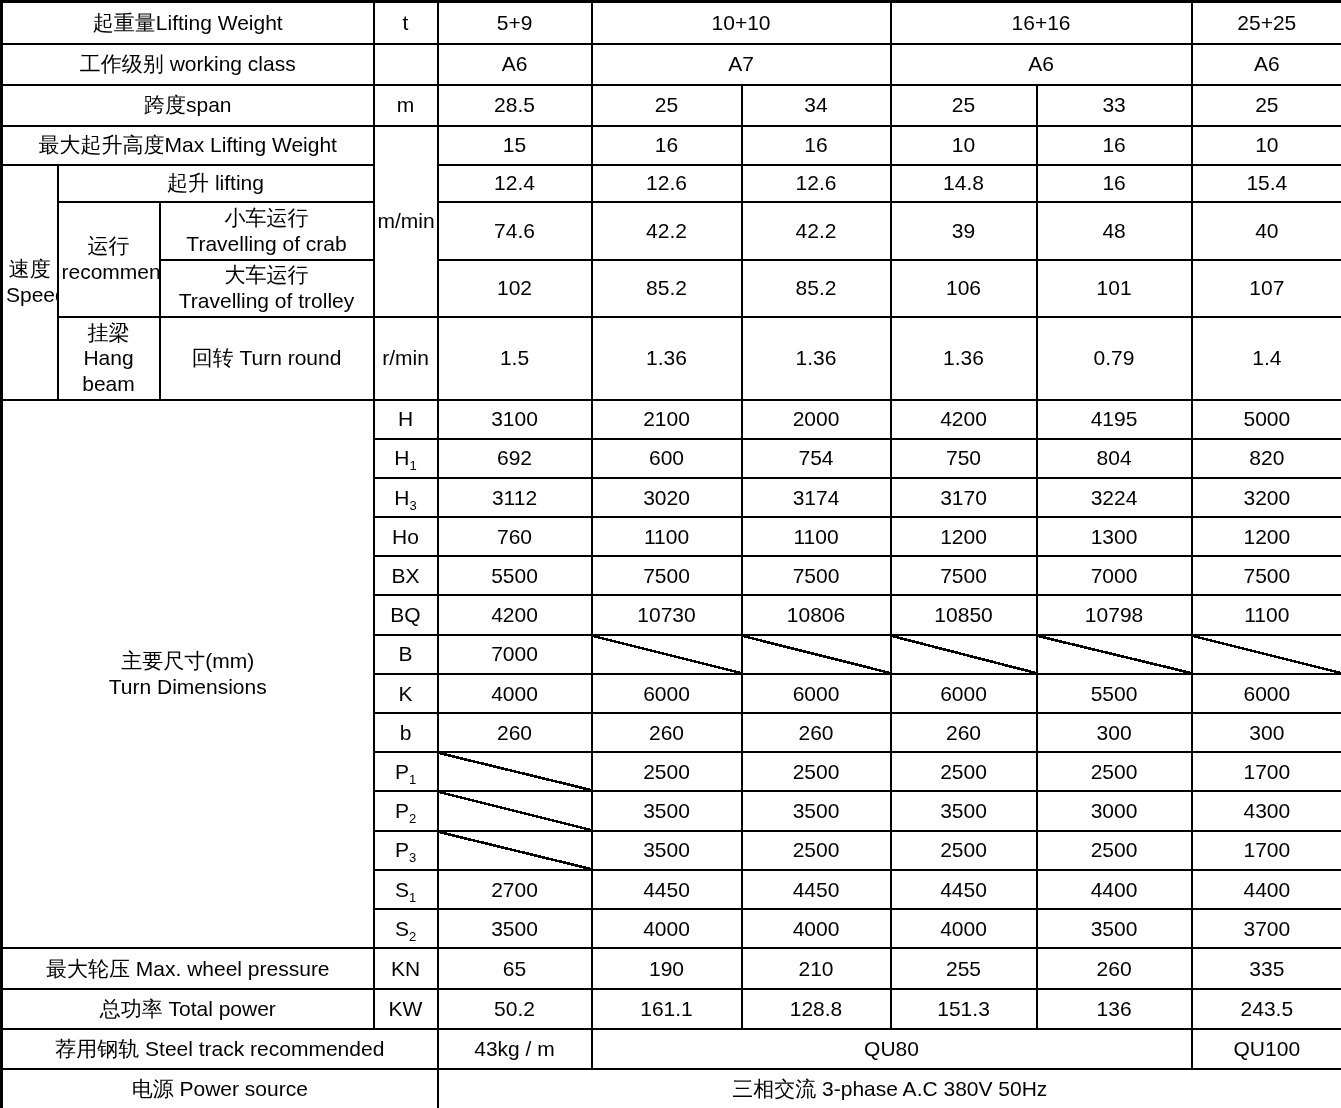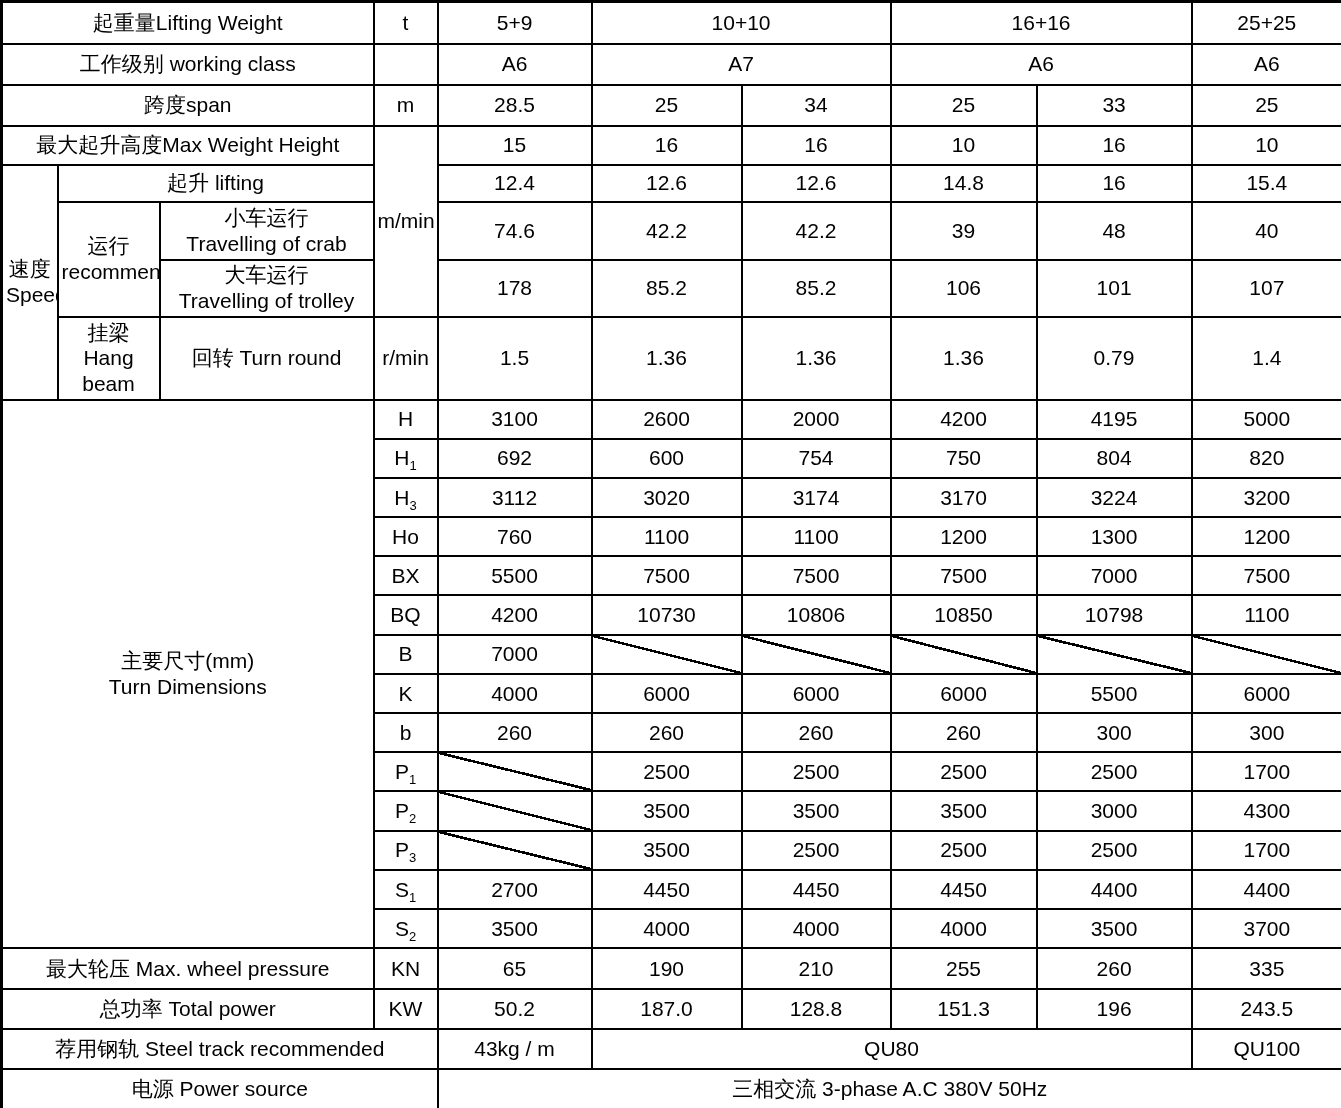--- a/index.html
+++ b/index.html
@@ -88,21 +88,21 @@
     <td>m</td>
     <td>28.5</td>
     <td>25</td>
     <td>34</td>
     <td>25</td>
     <td>33</td>
     <td>25</td>
   </tr>
 
   <tr class="r4">
-    <td colspan="3">最大起升高度Max Weight Height</td>
+    <td colspan="3">最大起升高度Max Lifting Weight</td>
     <td rowspan="4">m/min</td>
     <td>15</td>
     <td>16</td>
     <td>16</td>
     <td>10</td>
     <td>16</td>
     <td>10</td>
   </tr>
 
   <tr class="r5">
@@ -126,21 +126,21 @@
     <td>42.2</td>
     <td>42.2</td>
     <td>39</td>
     <td>48</td>
     <td>40</td>
   </tr>
 
   <tr class="r7">
     <td>大车运行
 Travelling of trolley</td>
-    <td>178</td>
+    <td>102</td>
     <td>85.2</td>
     <td>85.2</td>
     <td>106</td>
     <td>101</td>
     <td>107</td>
   </tr>
 
   <tr class="r8">
     <td>挂梁
 Hang
@@ -153,21 +153,21 @@
     <td>1.36</td>
     <td>0.79</td>
     <td>1.4</td>
   </tr>
 
   <tr class="dim">
     <td colspan="3" rowspan="14">主要尺寸(mm)
 Turn Dimensions</td>
     <td><span>H</span><sub></sub></td>
     <td>3100</td>
-    <td>2600</td>
+    <td>2100</td>
     <td>2000</td>
     <td>4200</td>
     <td>4195</td>
     <td>5000</td>
   </tr>
 
   <tr class="dim">
     <td><span>H</span><sub>1</sub></td>
     <td>692</td>
     <td>600</td>
@@ -305,24 +305,24 @@
     <td>210</td>
     <td>255</td>
     <td>260</td>
     <td>335</td>
   </tr>
 
   <tr class="r24">
     <td colspan="3">总功率 Total power</td>
     <td>KW</td>
     <td>50.2</td>
-    <td>187.0</td>
+    <td>161.1</td>
     <td>128.8</td>
     <td>151.3</td>
-    <td>196</td>
+    <td>136</td>
     <td>243.5</td>
   </tr>
 
   <tr class="r25">
     <td colspan="4">荐用钢轨 Steel track recommended</td>
     <td>43kg / m</td>
     <td colspan="4">QU80</td>
     <td>QU100</td>
   </tr>
 

